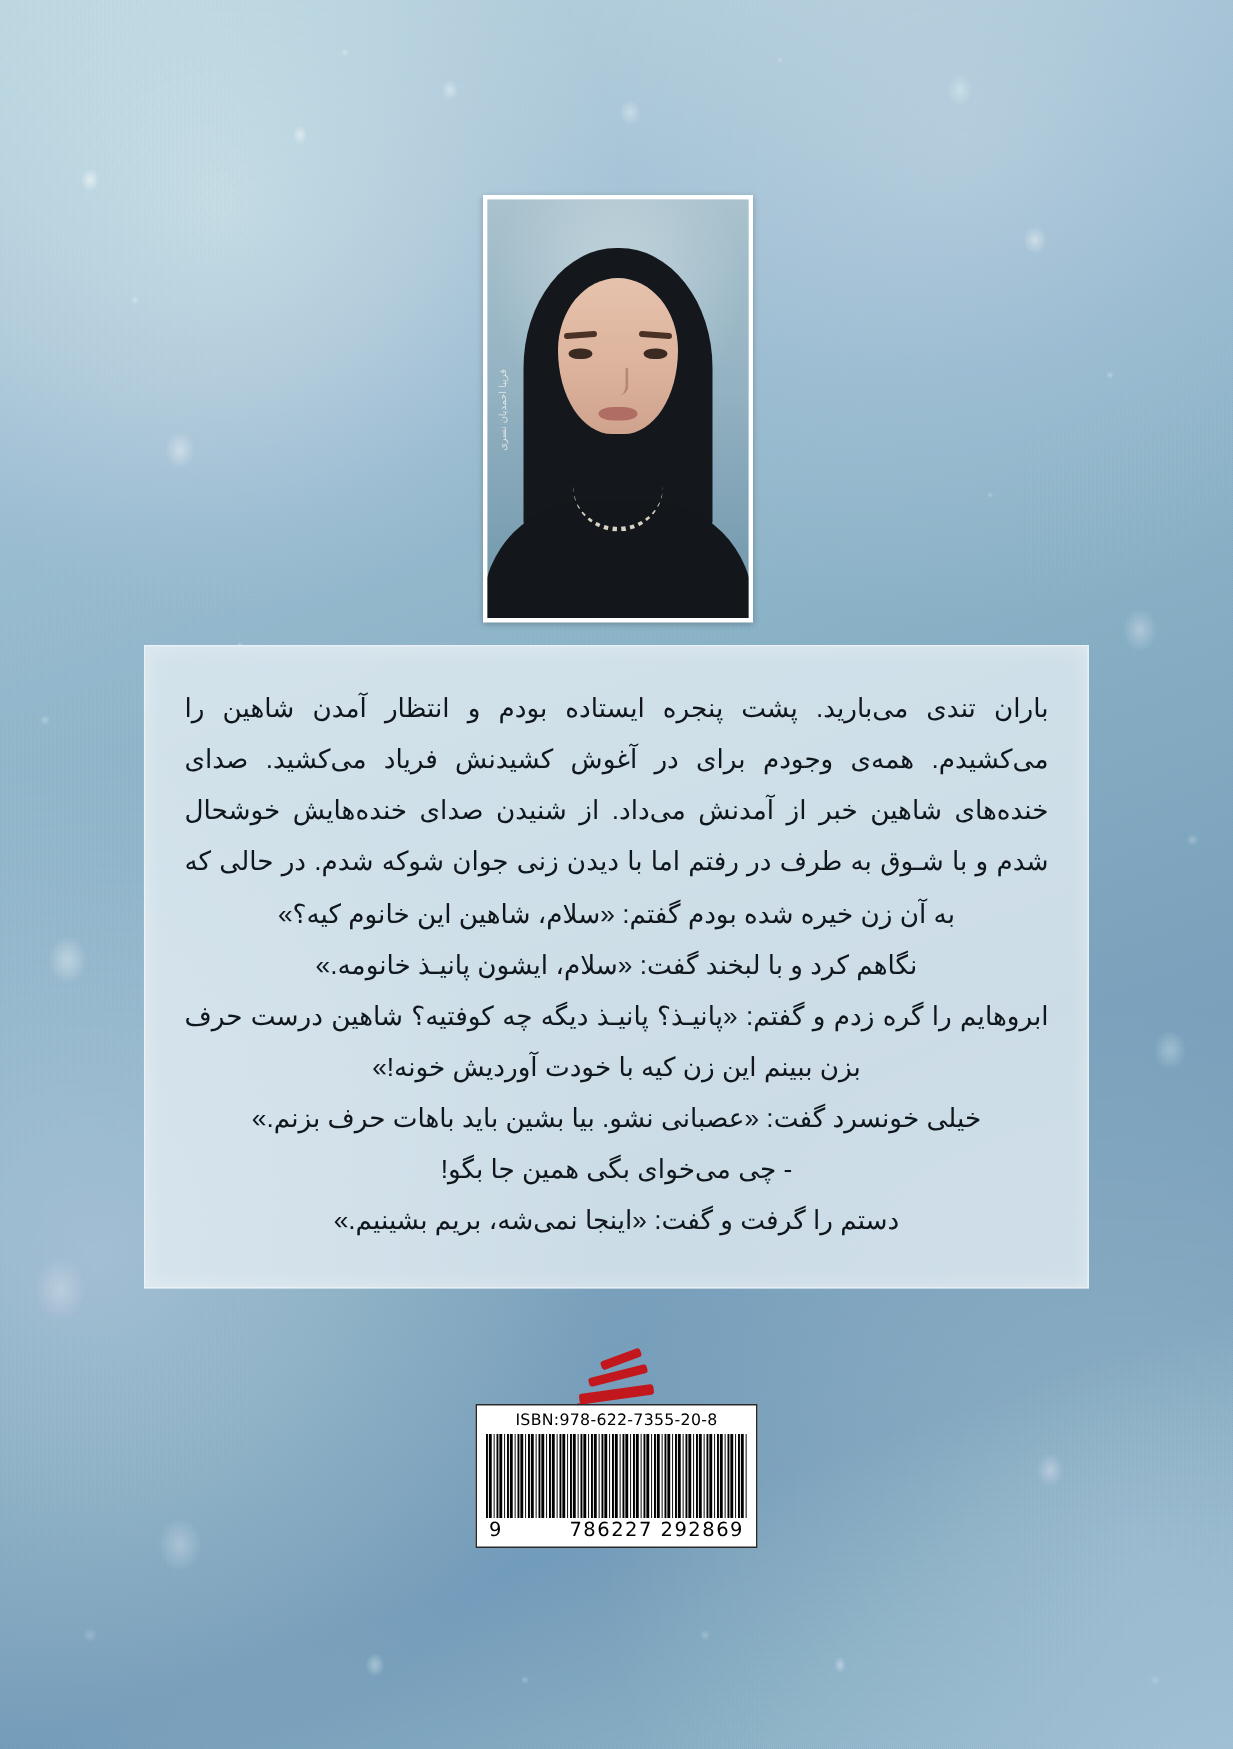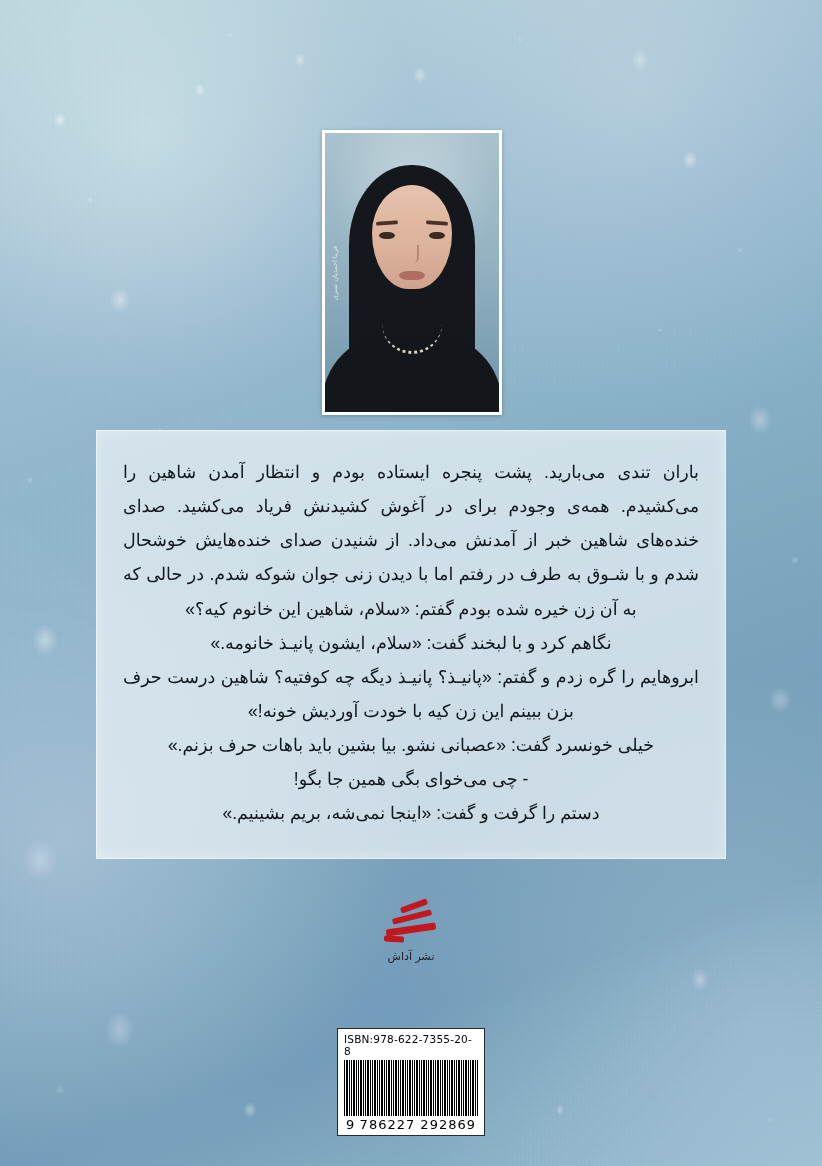--- a/index.html
+++ b/index.html
@@ -233,26 +233,27 @@
     font-size: 11px;
     color: #1c2226;
     letter-spacing: 0.5px;
   }
 
   
   .barcode-box {
     position: absolute;
     left: 50%;
     transform: translateX(-50%);
-    top: 1028px;
-    width: 148px;
+    top: 936px;
+    width: 188px;
     background: #ffffff;
     border: 1px solid #2a2a2a;
     padding: 4px 6px 3px 6px;
     box-sizing: border-box;
+    text-align: center;
     direction: ltr;
   }
   .isbn-text {
     font-family: "DejaVu Sans", "Liberation Sans", sans-serif;
     font-size: 10.5px;
     color: #000;
     letter-spacing: 0.2px;
     margin-bottom: 3px;
   }
   .bars {

